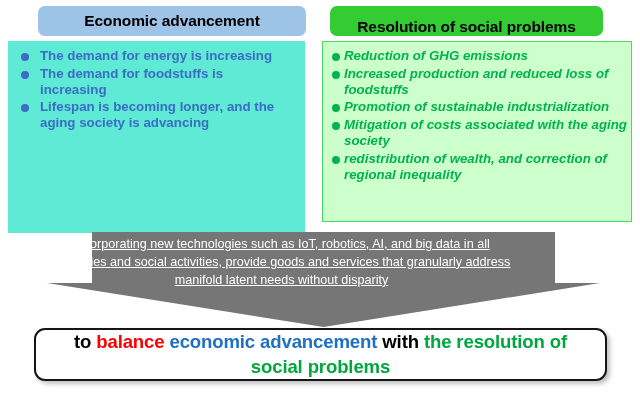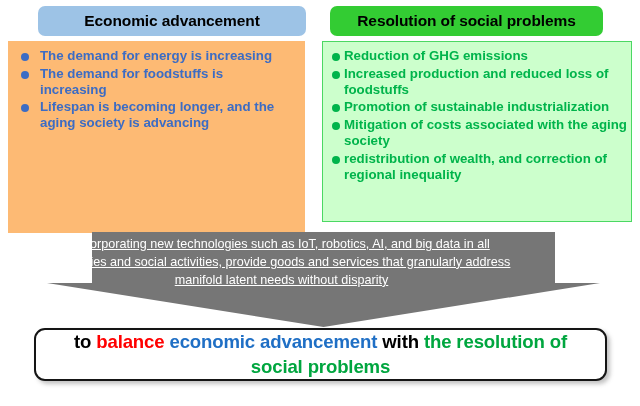--- a/index.html
+++ b/index.html
@@ -41,41 +41,43 @@
     width: 268px;
     height: 30px;
     background: #9DC3E6;
     font-size: 15.5px;
   }
   #economic-panel-body {
     left: 8px;
     top: 41px;
     width: 297px;
     height: 192px;
-    background: #fdba74;
+    background: #5eead4;
     padding: 7px 20px 0 8px;
   }
 
   
   #social-panel-header {
     left: 330px;
     top: 6px;
     width: 273px;
     height: 30px;
     background: #33CC33;
     font-size: 15.5px;
+    align-items: flex-end;
   }
   #social-panel-body {
     left: 322px;
     top: 41px;
     width: 310px;
     height: 181px;
     background: #CCFFCC;
     border: 1px solid #4BD863;
     padding: 6px 4px 0 6px;
+    font-style: italic;
   }
 
   
   ul.bullets {
     list-style: none;
     margin: 0;
     padding: 0;
   }
   ul.bullets li {
     position: relative;

